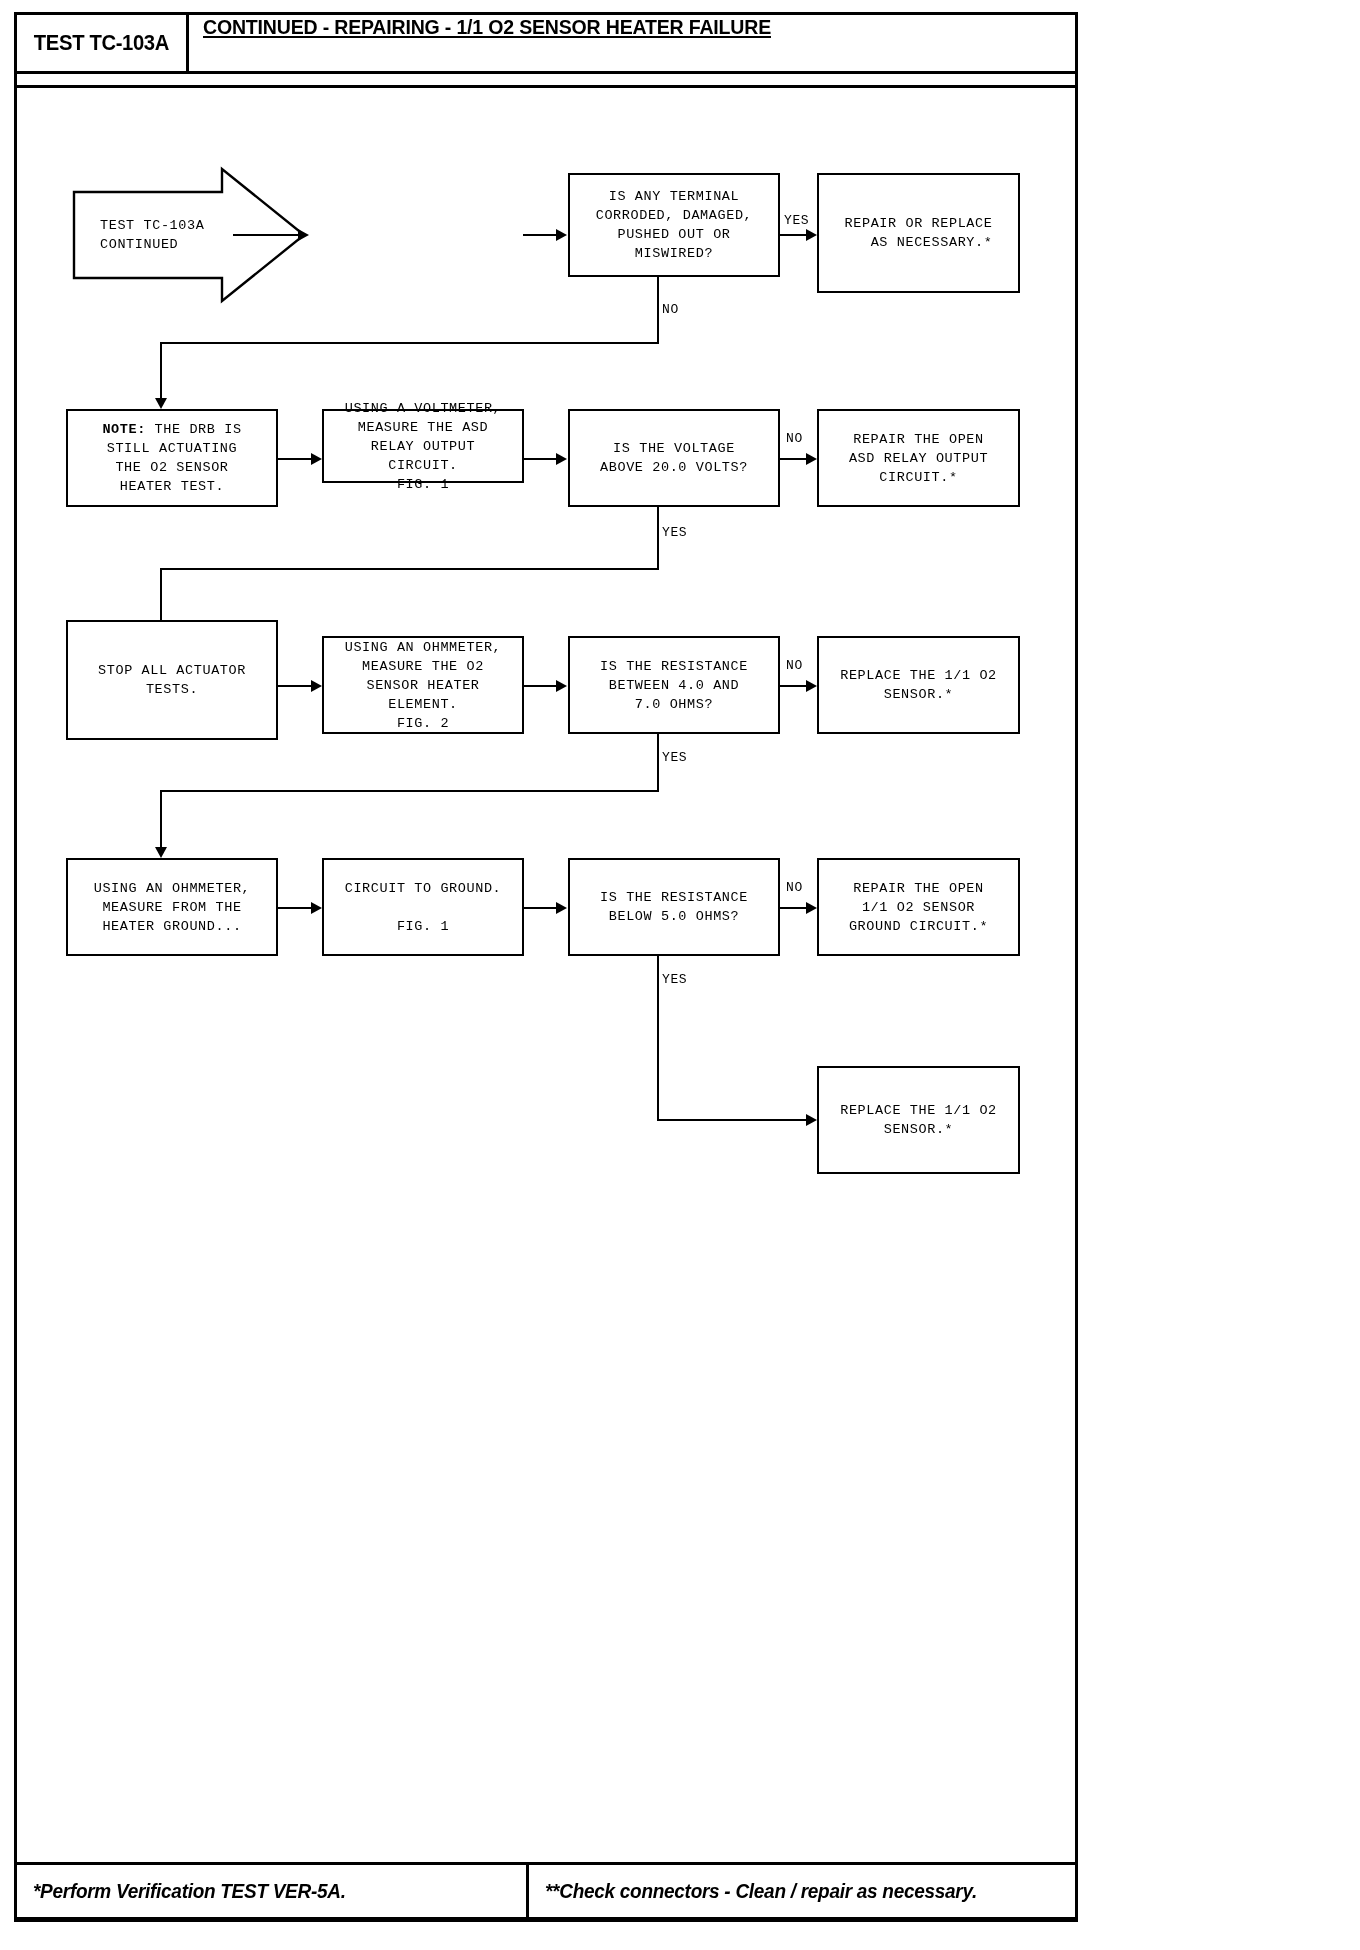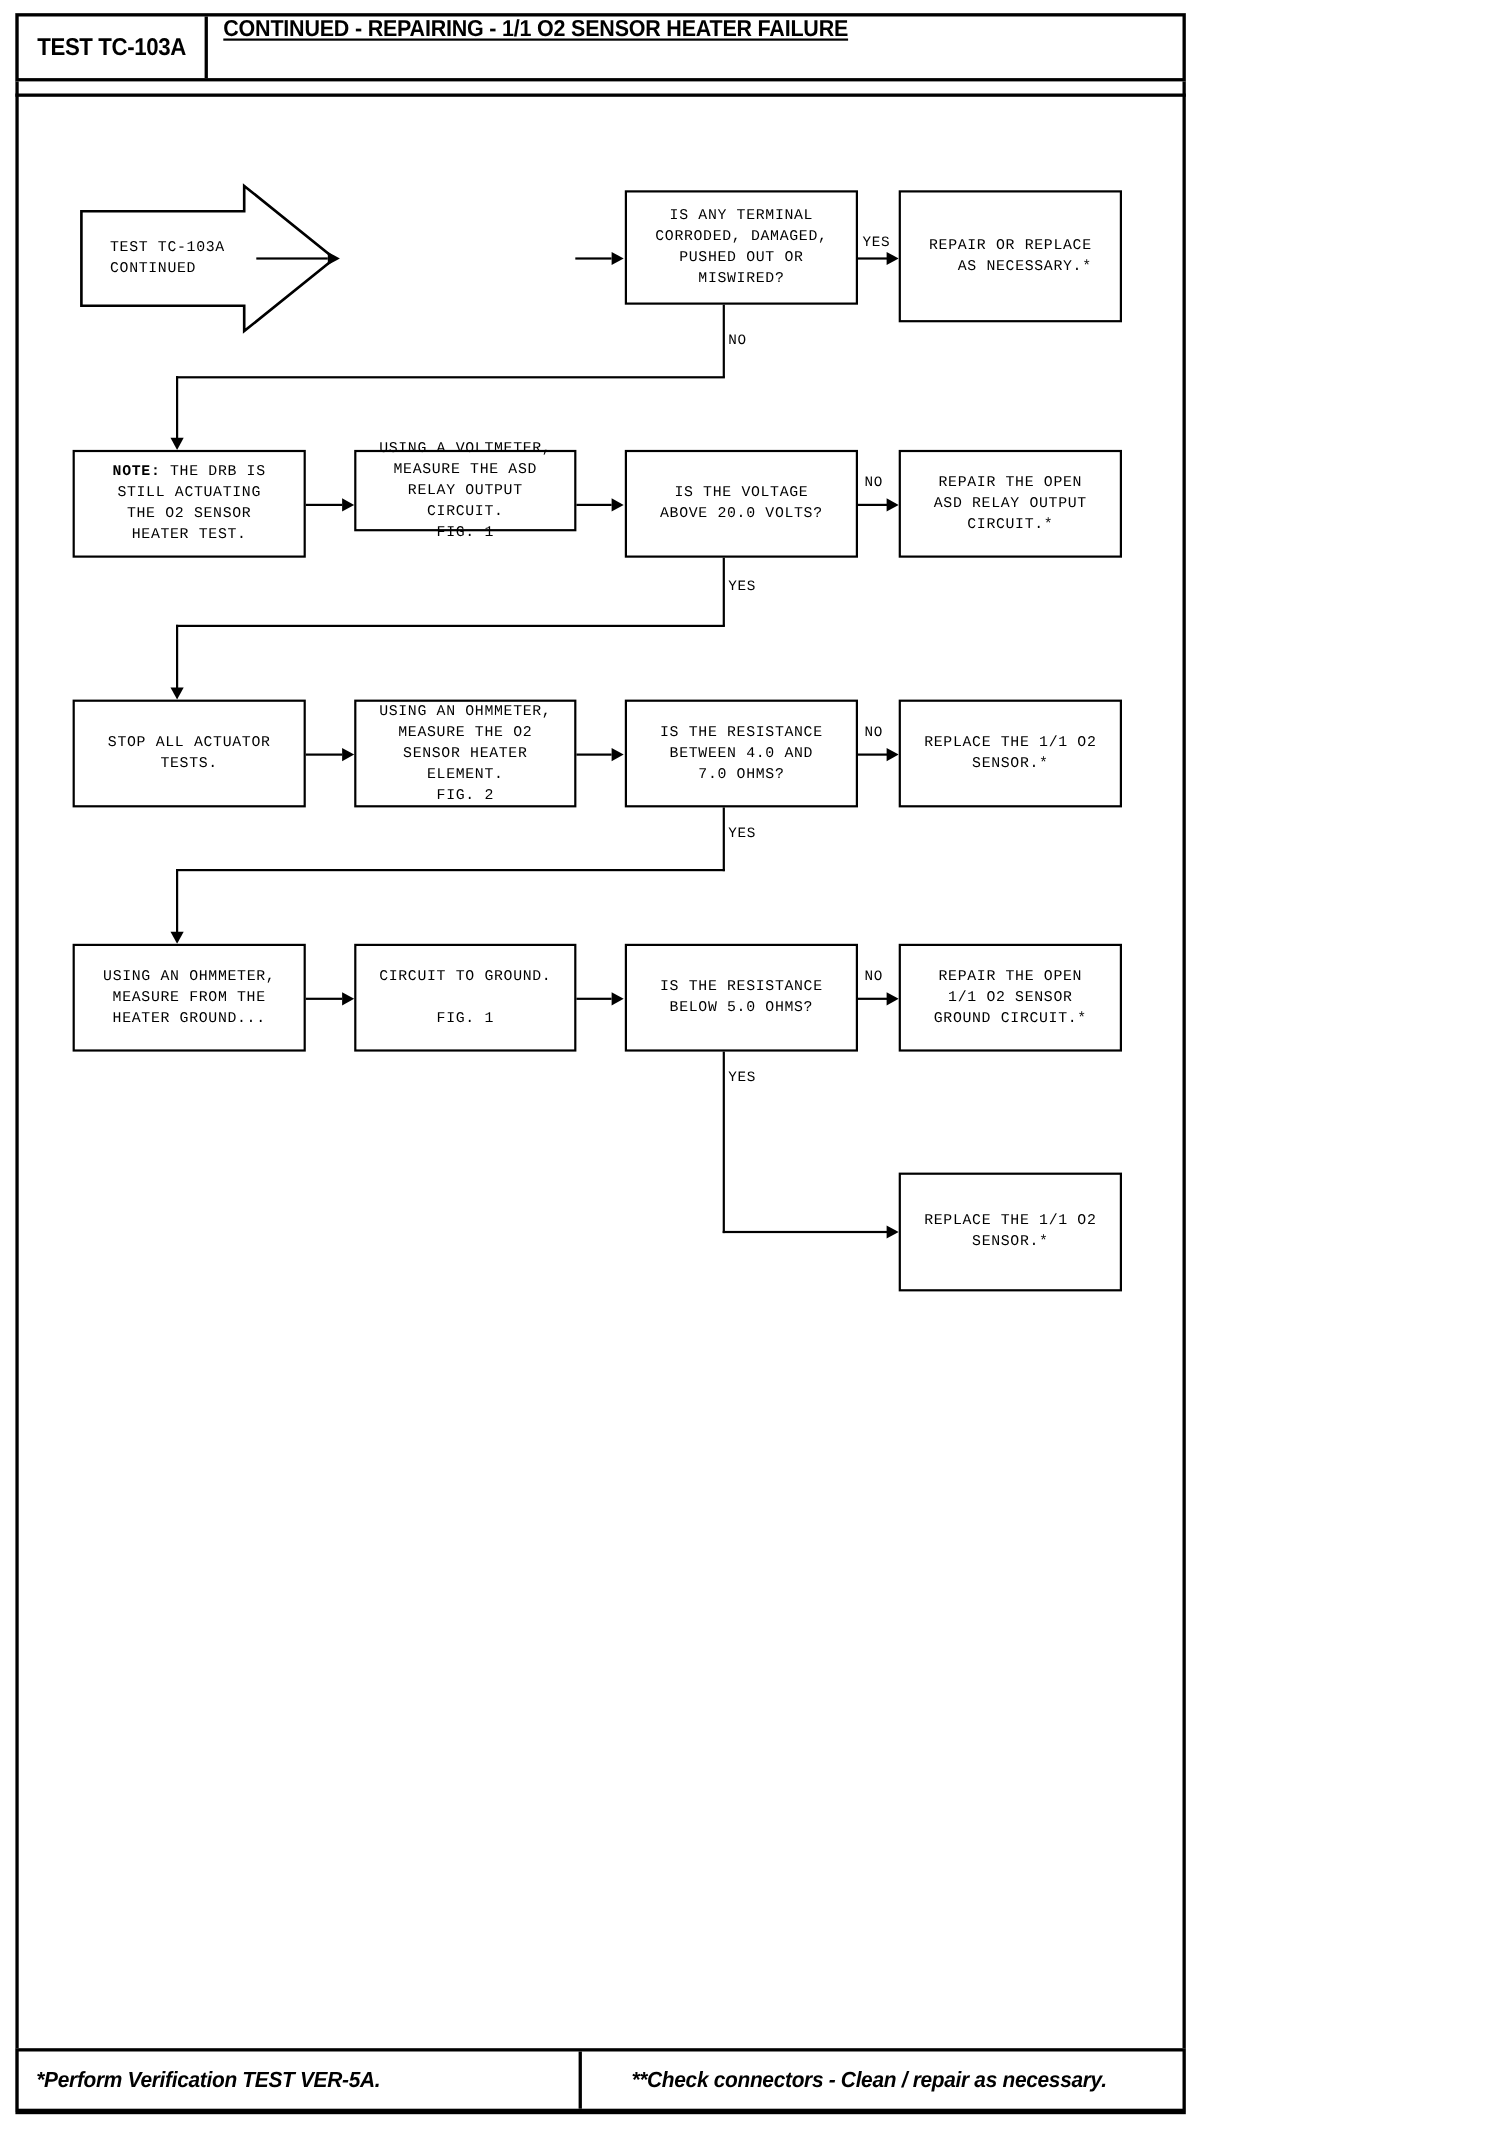--- a/index.html
+++ b/index.html
@@ -163,21 +163,20 @@
   .footer-band {
     position: absolute;
     left: 14px;
     top: 1862px;
     width: 1064px;
     height: 58px;
     border: 3px solid #000;
     box-sizing: border-box;
     background: #fff;
     display: flex;
-    gap: 29px;
   }
   .footer-cell {
     display: flex;
     align-items: center;
     height: 100%;
     box-sizing: border-box;
   }
   .footer-cell.left {
     width: 512px;
     border-right: 3px solid #000;
@@ -287,21 +286,21 @@
 ASD RELAY OUTPUT
 CIRCUIT.*</span>
   </div>
 
   <span class="edge-label" style="left:662px; top:525px;">YES</span>
   <div class="conn conn-v" style="left:657px; top:507px; height:62px;"></div>
   <div class="conn conn-h" style="left:160px; top:568px; width:499px;"></div>
   <div class="conn conn-v" style="left:160px; top:568px; height:62px;"></div>
   <div class="arrow-down" style="left:155px; top:625px;"></div>
 
-  <div class="box" style="left:66px; top:636px; width:212px; height:98px;">
+  <div class="box" style="left:66px; top:620px; width:212px; height:120px;">
     <span class="box-text">STOP ALL ACTUATOR
 TESTS.</span>
   </div>
 
   <div class="conn conn-h" style="left:278px; top:685px; width:33px;"></div>
   <div class="arrow-right" style="left:311px; top:680px;"></div>
 
   <div class="box" style="left:322px; top:636px; width:202px; height:98px;">
     <span class="box-text">USING AN OHMMETER,
 MEASURE THE O2

